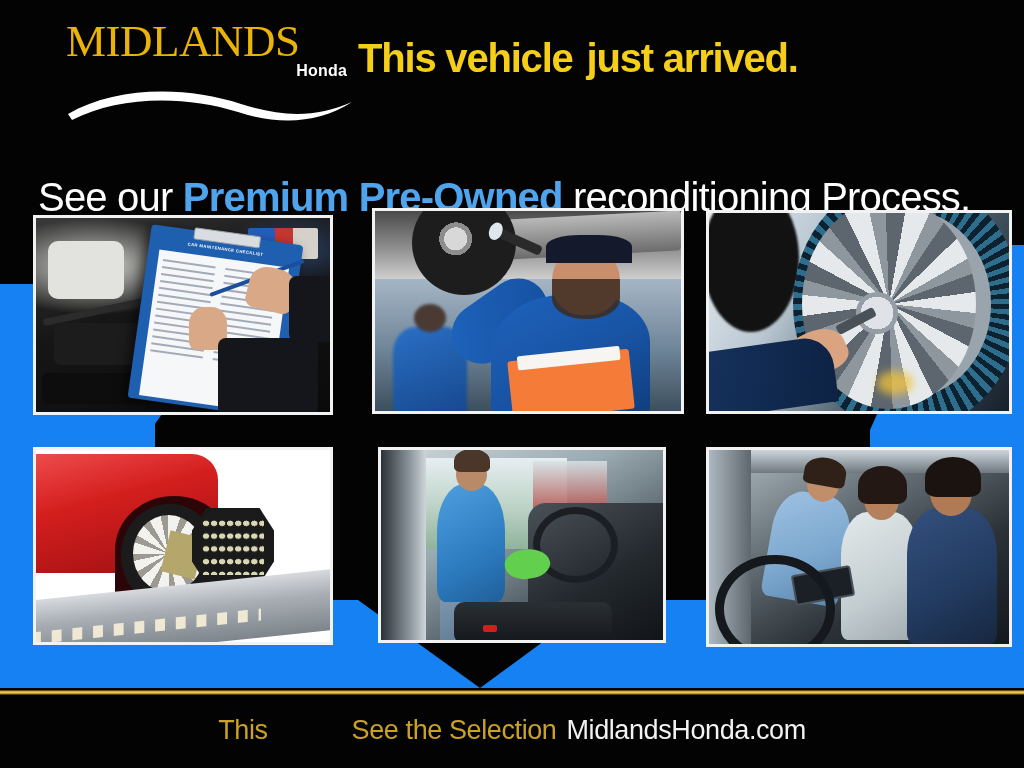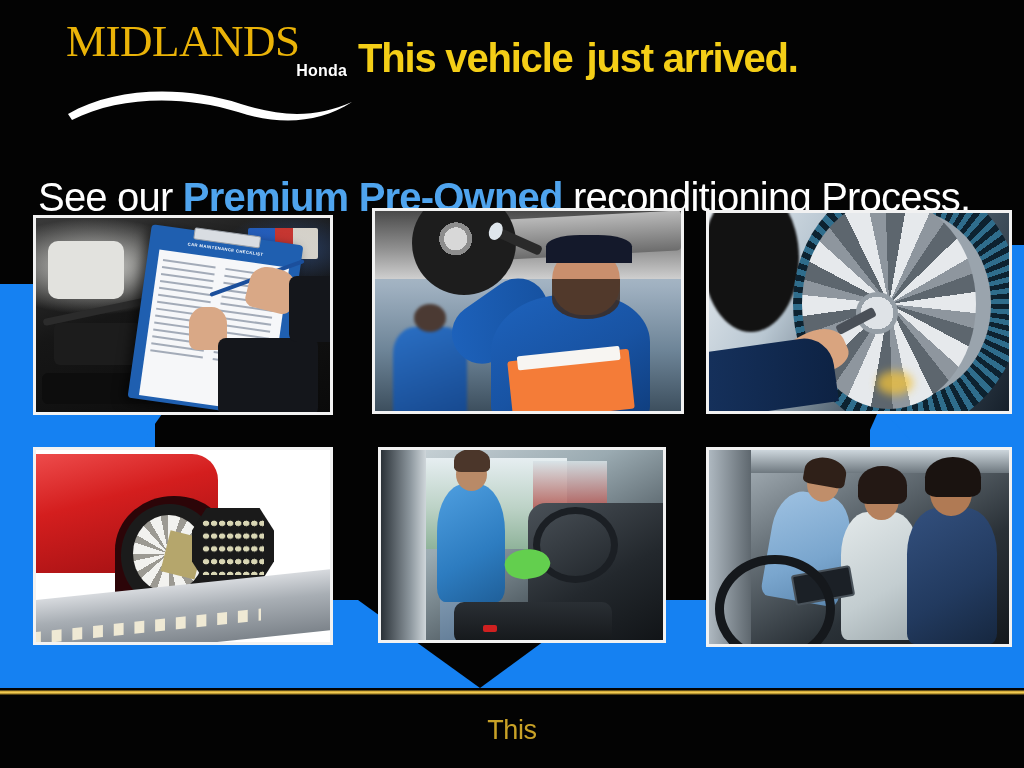--- a/index.html
+++ b/index.html
@@ -474,16 +474,20 @@
 
   </div>
 
   <div class="gold-rule"></div>
 
   <div class="footer">
     <div class="footer-inner">
       <div class="f-group">
         <span class="f-gold">This</span>
       </div>
+      <div class="f-group">
+        <span class="f-gold">See the Selection</span>
+        <span class="f-white">MidlandsHonda.com</span>
+      </div>
     </div>
   </div>
 
 </div>
 
 </body></html>

